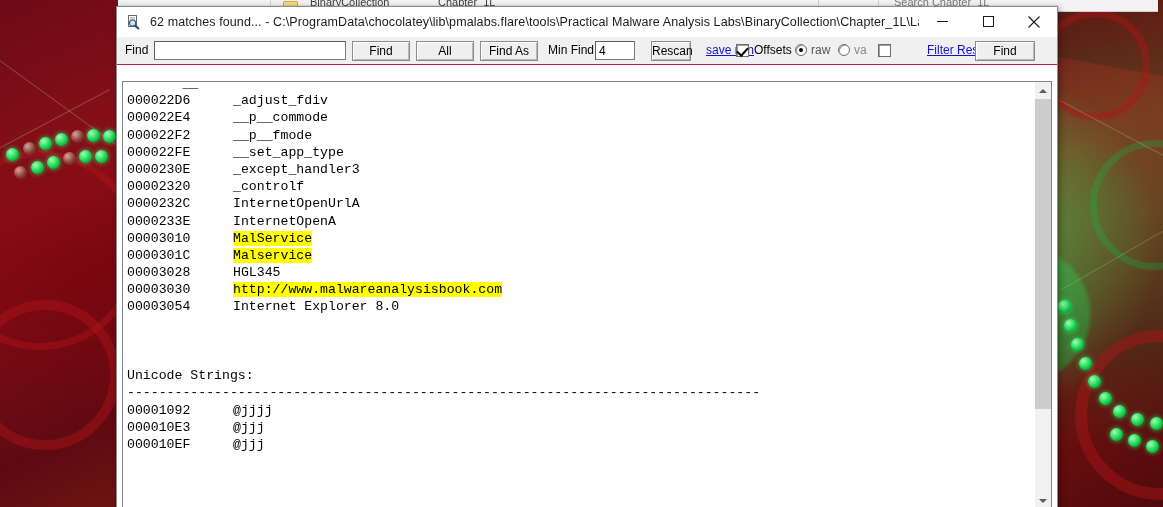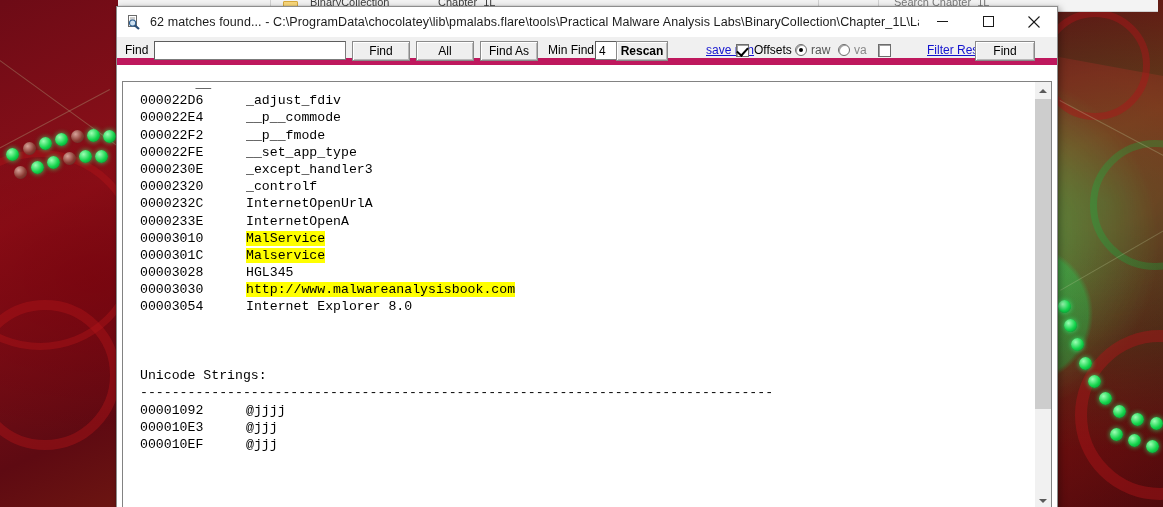--- a/index.html
+++ b/index.html
@@ -99,21 +99,21 @@
   .wbtn {
     width: 46px; height: 29px; flex: 0 0 46px;
     display: flex; align-items: center; justify-content: center;
     color: #1a1a1a;
   }
   .wbtn svg { display: block; }
 
   
   #toolbar {
     position: relative; height: 28px; background: #f0f0f0;
-    border-bottom: 7px solid #be185d;
+    border-bottom: 1px solid #be185d;
     font-size: 12px; color: #000;
   }
   #toolbar > * { position: absolute; }
   .tb-label { top: 6px; font-size: 12px; color: #000; white-space: nowrap; }
   .tb-input {
     background: #fff; border: 1px solid #7b7b7b;
     border-top-color: #5d5d5d; border-left-color: #5d5d5d;
     height: 19px; top: 4px; font-size: 12px; padding: 0 3px;
     font-family: "Liberation Sans", sans-serif; color: #000;
   }
@@ -162,21 +162,21 @@
   #strings {
     position: absolute; left: 0; top: -7px; right: 16px; bottom: 0;
     padding: 0 0 0 4px;
     font-family: "Liberation Mono", monospace;
     font-size: 13.2px;
     line-height: 17.2px;
     color: #000;
     white-space: pre;
     overflow: hidden;
   }
-  #strings .row { height: 17.2px; margin-left: 13px; }
+  #strings .row { height: 17.2px; }
   #strings .off { display: inline-block; width: 106px; }
   #strings mark {
     background: #ffff00; color: #000; padding: 0;
   }
 
   
   #vscroll {
     position: absolute; right: 5px; top: 15px; bottom: 4px; width: 17px;
     background: #f1f1f1; border: 1px solid #828282; border-left: none;
   }
@@ -292,21 +292,21 @@
 
   <div id="toolbar">
     <span class="tb-label" style="left:8px;">Find</span>
     <input class="tb-input" style="left: 37px; width: 192px;" type="text" value="">
     <div class="tb-btn" style="left:235px;width:58px;">Find</div>
     <div class="tb-btn" style="left:299px;width:58px;">All</div>
     <div class="tb-btn" style="left:363px;width:58px;">Find As</div>
     <span class="tb-label" style="left:431px;">Min Find</span>
     <input class="tb-input" style="left: 478px; width: 40px;" type="text" value="4">
 
-    <div class="tb-btn" style="left:499px;width:52px;font-weight:bold;">Rescan</div>
+    <div class="tb-btn" style="left:534px;width:40px;">Rescan</div>
     <span class="tb-link" style="left:589px;">save min</span>
     <div class="tb-check on" style="left:619px;"></div>
     <span class="tb-label" style="left:637px;">Offsets</span>
     <div class="tb-radio on" style="left:678px;"></div>
     <span class="tb-label" style="left:694px;color:#555;">raw</span>
     <div class="tb-radio" style="left:721px;"></div>
     <span class="tb-label" style="left:737px;color:#888;">va</span>
     <div class="tb-check" style="left:761px;"></div>
     <span class="tb-link" style="left:810px;">Filter Results</span>
     <div class="tb-btn" style="left:858px;width:60px;">Find</div>

